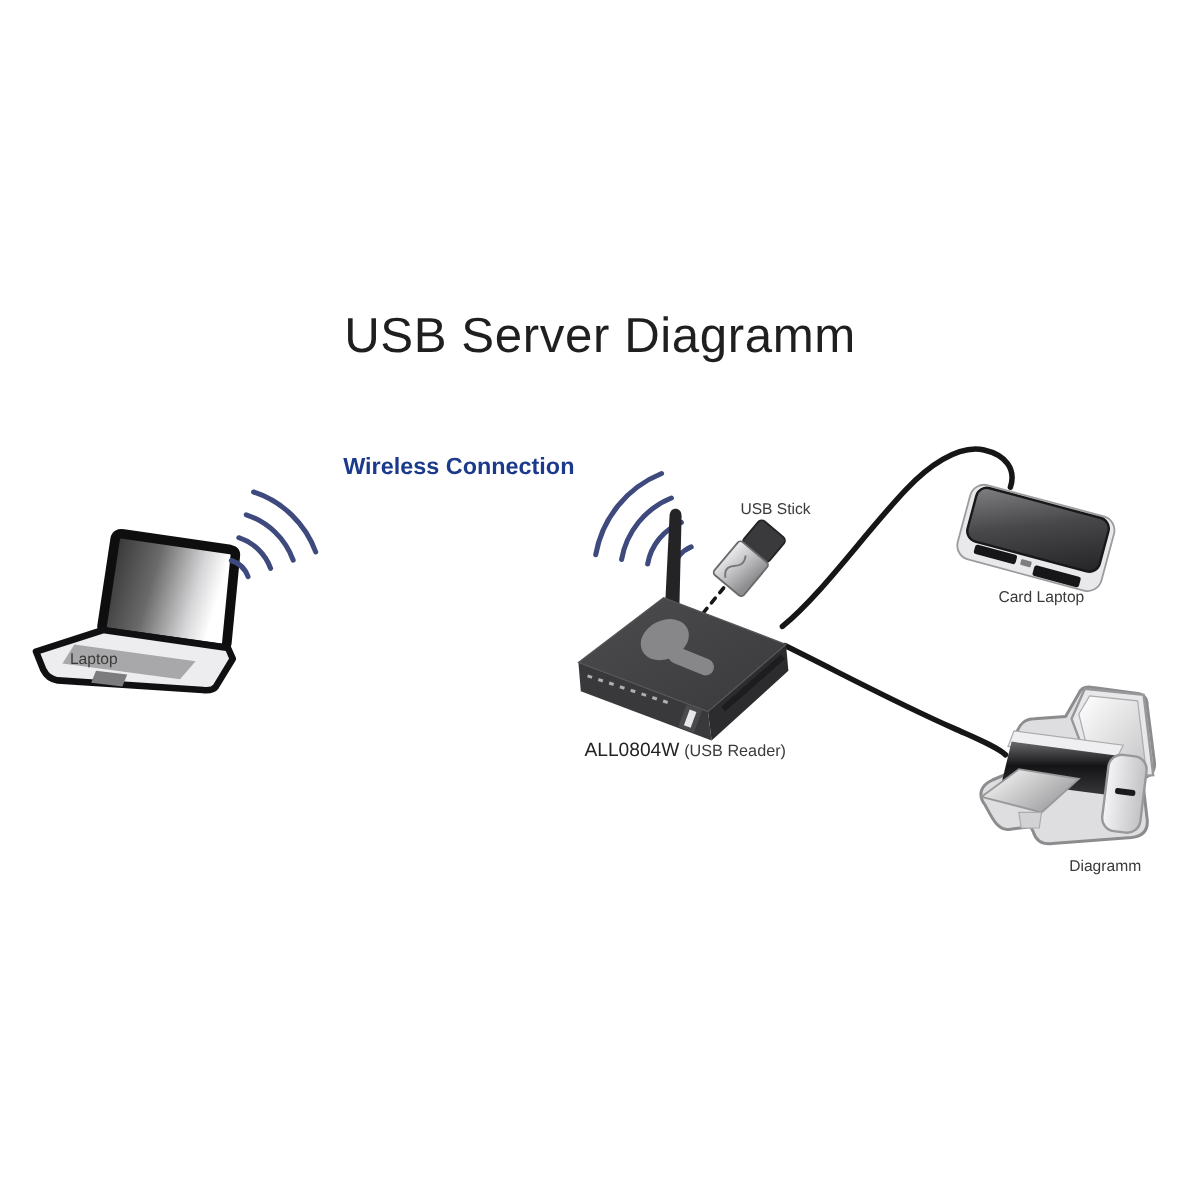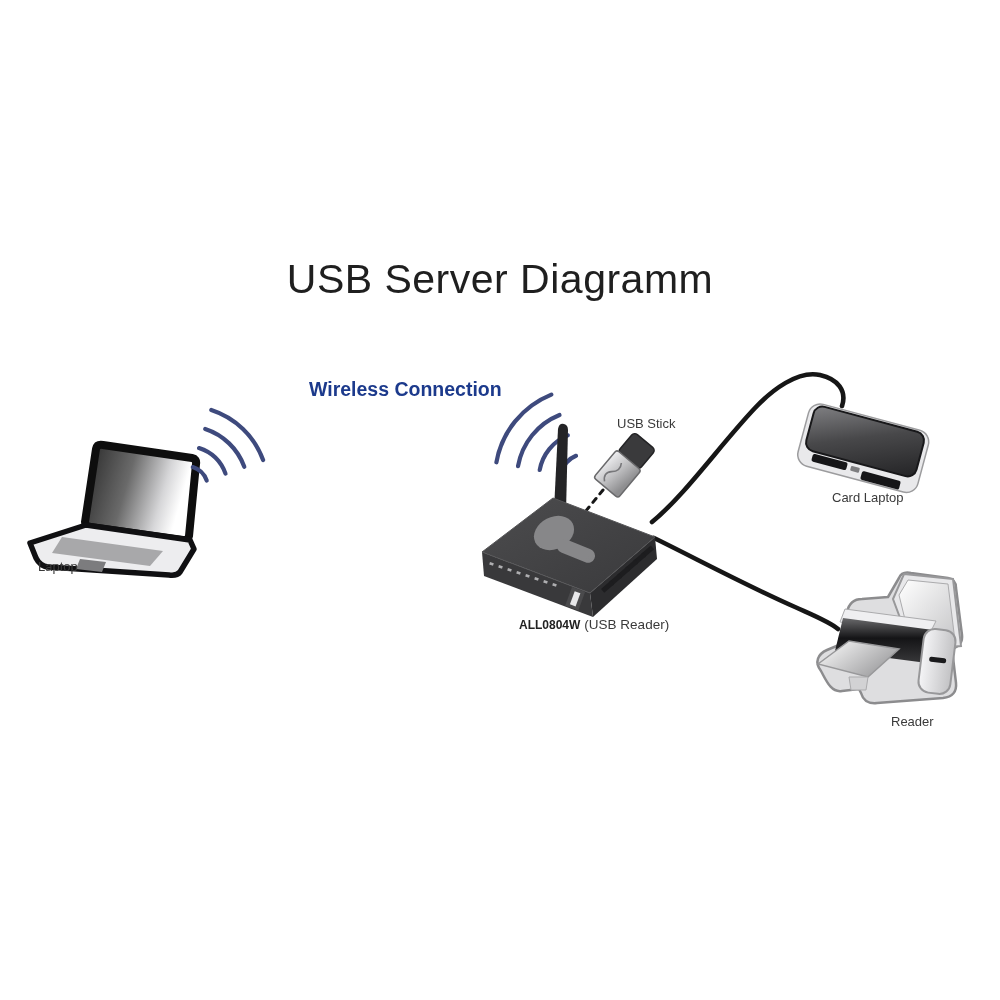--- a/index.html
+++ b/index.html
@@ -14,32 +14,31 @@
     position:absolute;top:256px;left:0;width:1000px;
     text-align:center;
     font-size:41px;font-weight:400;letter-spacing:0.5px;
     color:var(--title-text,#1f1f1f);
     margin:0;
   }
   .wireless-label{
     position:absolute;left:286px;top:378px;
     font-size:19.5px;font-weight:700;
     color:var(--accent-blue,#1c3a8c);
-    margin-left:23px;
   }
   .dev-label{
     position:absolute;
     font-size:13px;color:var(--label-text,#3a3a3a);
     white-space:nowrap;
     text-align:center;
   }
-  .lbl-laptop{left:38px;top:559px;width:60px;text-align:left;}
+  .lbl-laptop{left:38px;top:541px;width:60px;text-align:right;}
   .lbl-usbstick{left:617px;top:416px;}
   .lbl-model{left:487px;top:617px;font-size:13.5px;}
-  .lbl-model .model-name{font-weight:700;font-size:12px;color:#222;margin-left:32px;}
+  .lbl-model .model-name{font-weight:400;font-size:16px;color:#222;}
   .lbl-model .model-type{margin-left:4px;}
   .lbl-cardreader{left:832px;top:490px;}
   .lbl-printer{left:891px;top:714px;}
   svg.art{position:absolute;left:0;top:0;}
   .wifi-arc{stroke:var(--wifi-arc,#3e4a7d);stroke-width:4.2;fill:none;stroke-linecap:round;}
   .cable{stroke:var(--cable,#161616);stroke-width:4.6;fill:none;stroke-linecap:round;}
   .dashed-link{stroke:var(--cable,#161616);stroke-width:3;stroke-dasharray:5 6;fill:none;stroke-linecap:round;}
 </style>
 </head>
 <body>
@@ -188,15 +187,15 @@
       <polygon points="849,677 868,677 866,690 851,690" fill="#d2d2d4" stroke="#ababad" stroke-width="1"></polygon>
     </g>
   </svg>
 
   <div class="dev-label lbl-laptop">Laptop</div>
   <div class="dev-label lbl-usbstick">USB Stick</div>
   <div class="dev-label lbl-model">
     <span class="model-name">ALL0804W</span><span class="model-type">(USB Reader)</span>
   </div>
   <div class="dev-label lbl-cardreader">Card Laptop</div>
-  <div class="dev-label lbl-printer">Reader</div>
+  <div class="dev-label lbl-printer">Diagramm</div>
 
 </div>
 
 </body></html>

